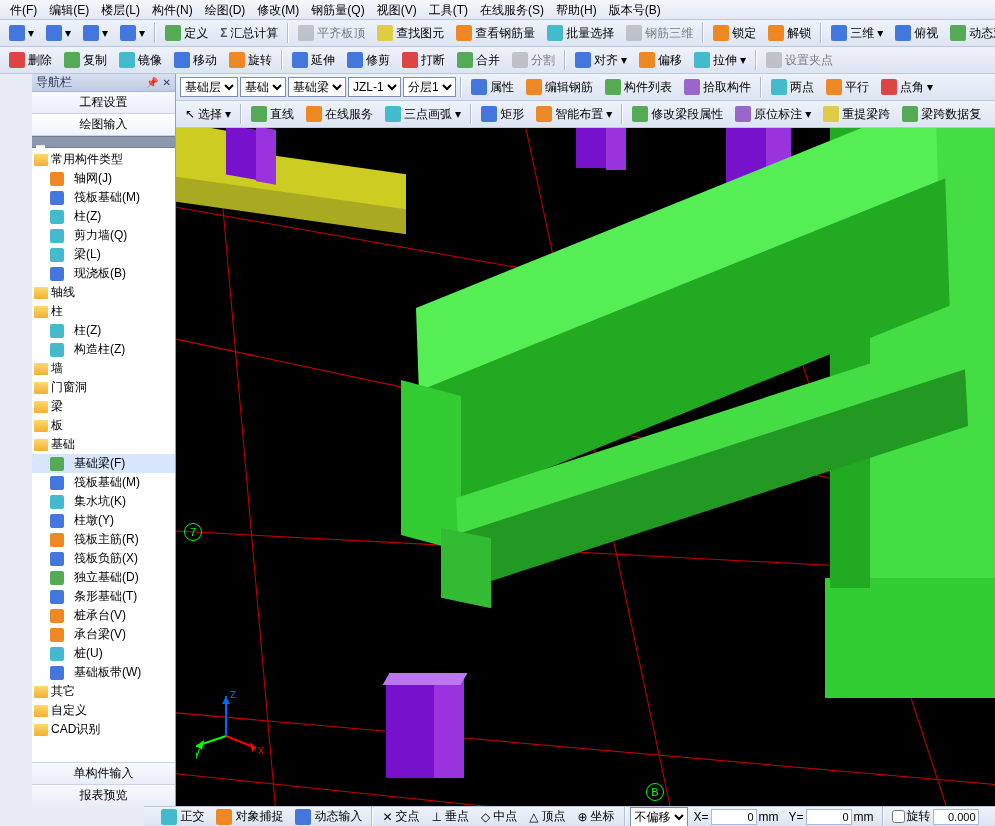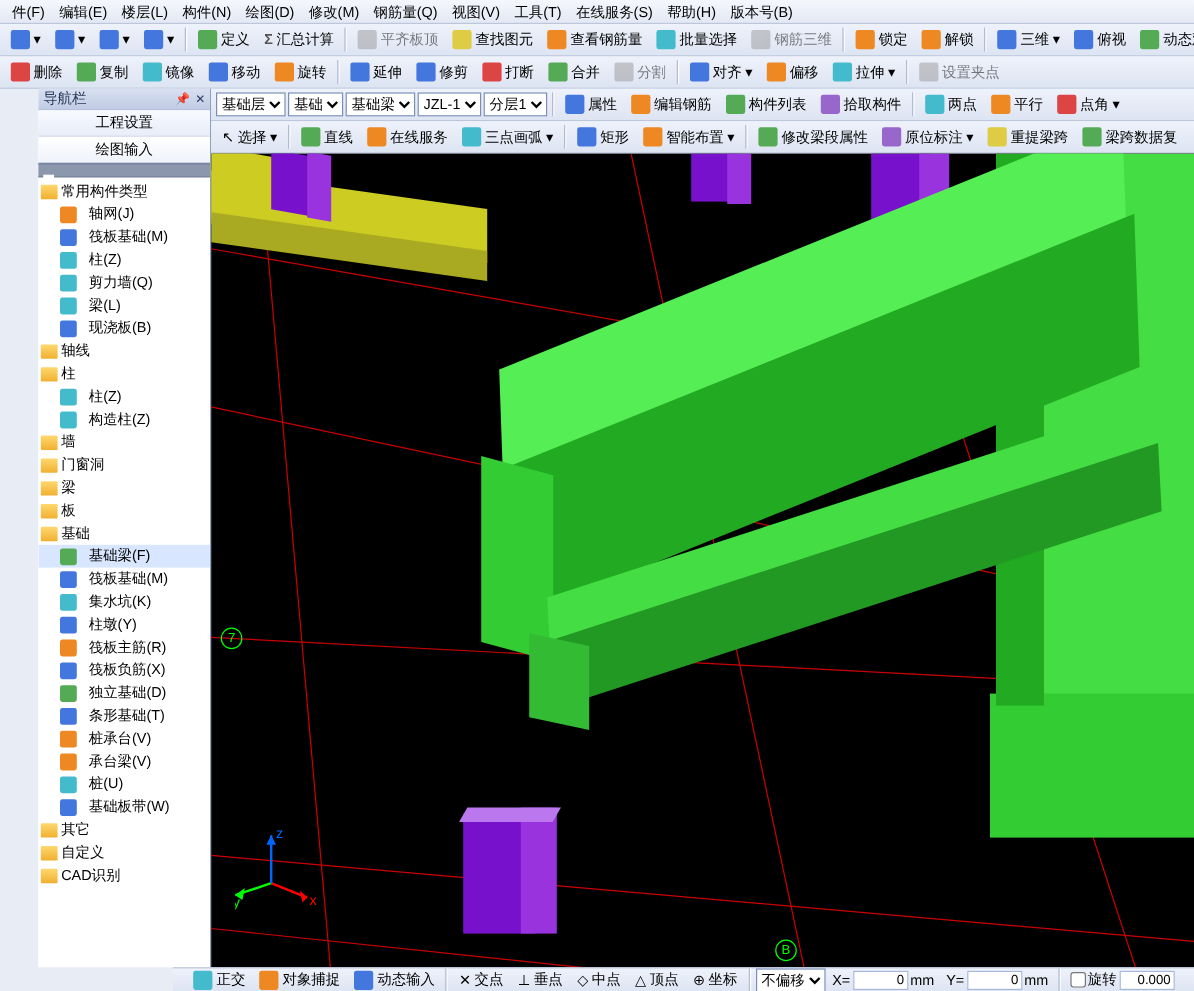--- a/index.html
+++ b/index.html
@@ -303,20 +303,24 @@
         </div>
         <div class="tree-item">
           <span class="folder-ico"></span>
           <span>自定义</span>
         </div>
         <div class="tree-item">
           <span class="folder-ico"></span>
           <span>CAD识别</span>
         </div>
       </div>
+    <div class="bottom-tabs">
+      <div class="bottom-tab">单构件输入</div>
+      <div class="bottom-tab">报表预览</div>
+    </div>
   </div>
 
   <div class="canvas-wrap">
 
     <div class="toolbar">
       <select class="combo"><option>基础层</option></select>
       <select class="combo"><option>基础</option></select>
       <select class="combo"><option>基础梁</option></select>
       <select class="combo"><option>JZL-1</option></select>
       <select class="combo"><option>分层1</option></select>

